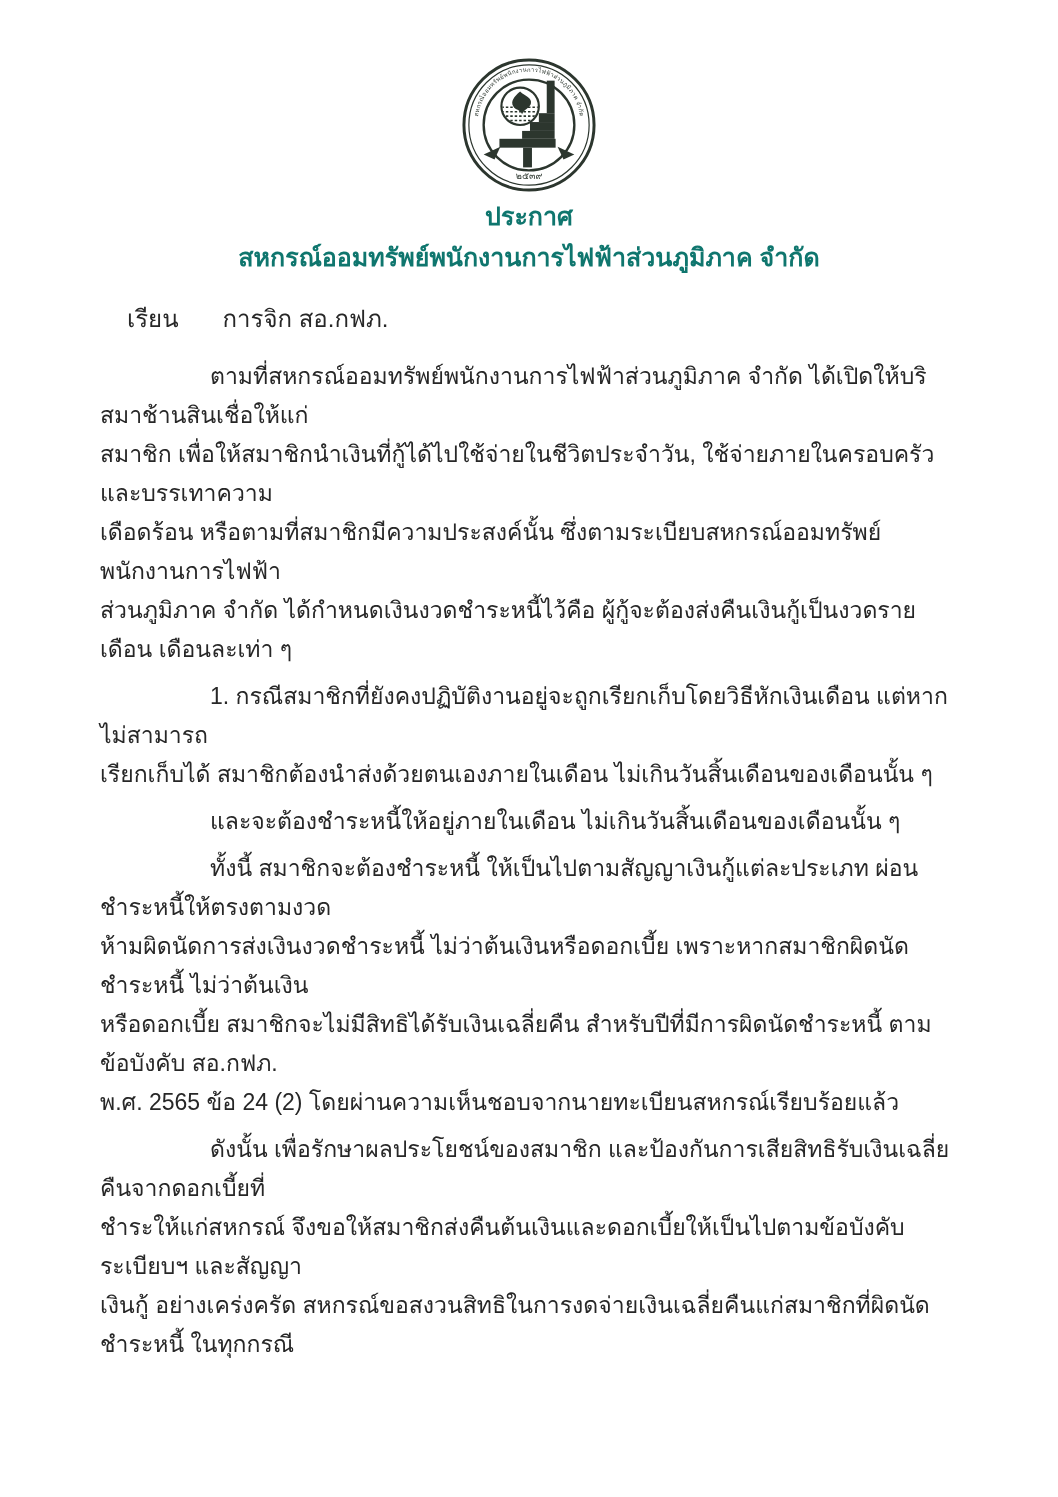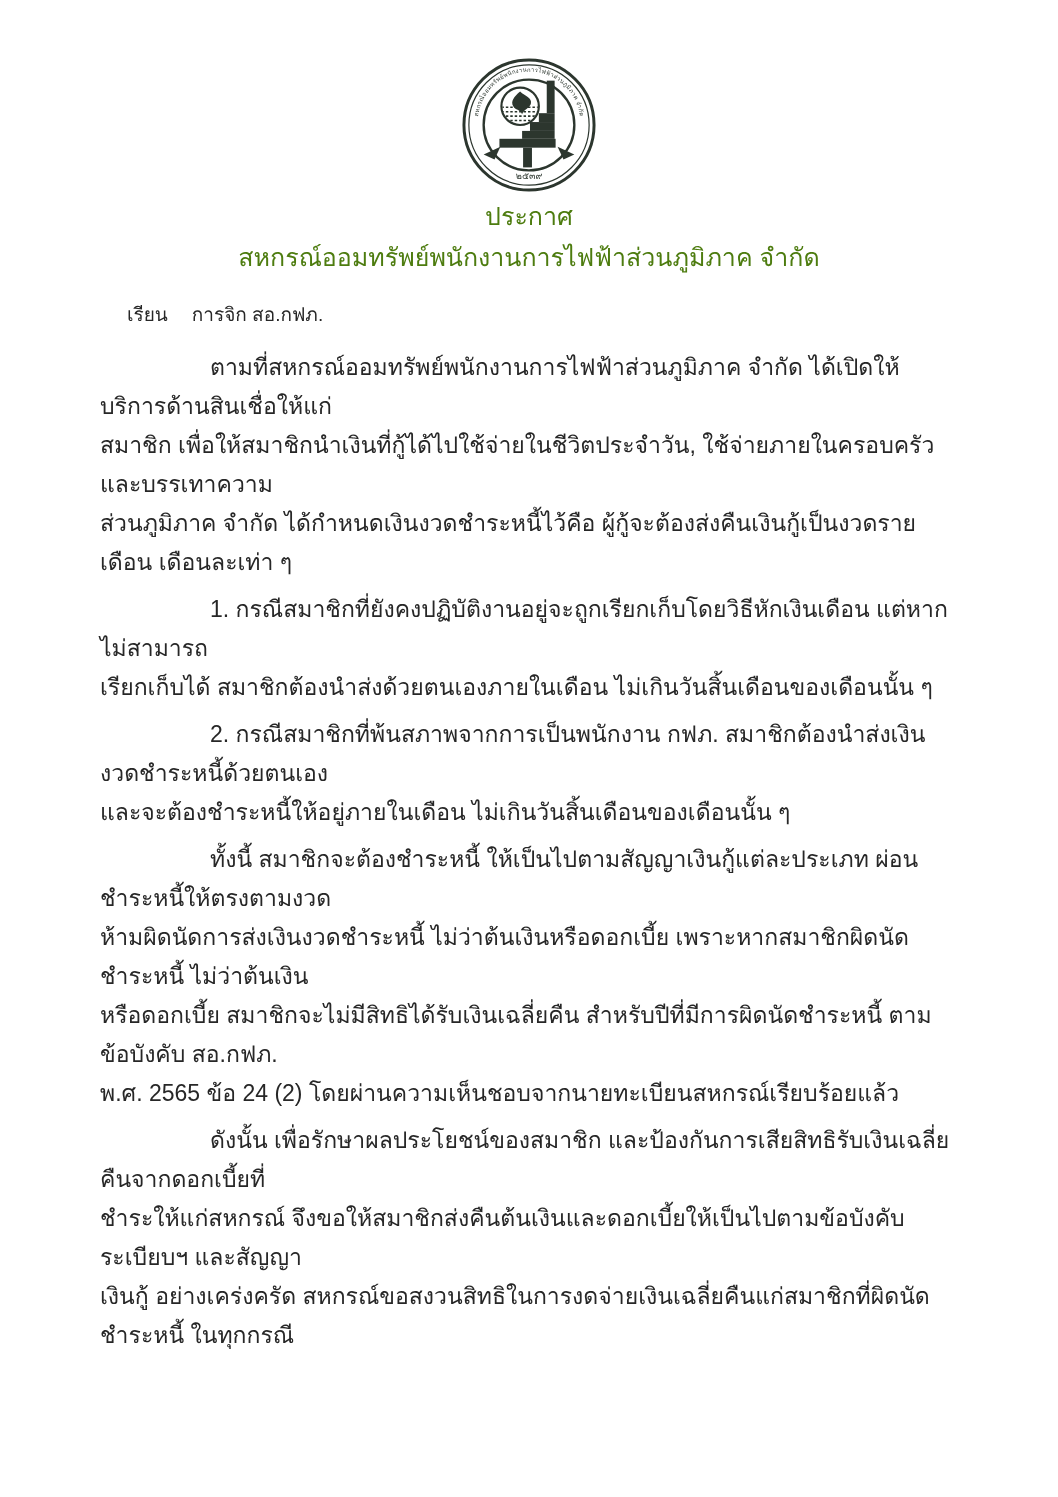--- a/index.html
+++ b/index.html
@@ -6,23 +6,23 @@
   .page{
     position:relative;
     width:1058px;height:1497px;
     background:#ffffff;
     color:#272727;
     font-family:"Liberation Sans","DejaVu Sans",sans-serif;
     overflow:hidden;
   }
   .seal{position:absolute;top:56px;left:50%;transform:translateX(-50%);}
   .doc{position:absolute;top:196px;left:100px;right:100px;}
-  .header{text-align:center;font-weight:normal;font-size:25px;line-height:41px;color:#4d7c0f;}
+  .header{text-align:center;font-weight:bold;font-size:25px;line-height:41px;color:#0f766e;}
   .pre{white-space:pre-wrap;}
-  .salutation{margin-top:21px;padding-left:27px;font-size:19px;display:flex;gap:24px;}
+  .salutation{margin-top:21px;padding-left:27px;font-size:24px;display:flex;gap:44px;}
   .body-text{margin-top:19px;font-size:23px;line-height:39px;text-align:left;}
   .para{margin-bottom:8px;}
   .para .tline:first-child{text-indent:110px;}
 </style>
 </head>
 <body>
 
 <div class="page">
 
   <div class="seal">
@@ -74,30 +74,30 @@
       <div>สหกรณ์ออมทรัพย์พนักงานการไฟฟ้าส่วนภูมิภาค จำกัด</div>
     </div>
 
     <div class="salutation">
       <span>เรียน</span>
       <span>การจิก สอ.กฟภ.</span>
     </div>
 
     <div class="body-text">
       <div class="para">
-          <div class="tline">ตามที่สหกรณ์ออมทรัพย์พนักงานการไฟฟ้าส่วนภูมิภาค จำกัด ได้เปิดให้บริการด้านสินเชื่อให้แก่</div>
+          <div class="tline">ตามที่สหกรณ์ออมทรัพย์พนักงานการไฟฟ้าส่วนภูมิภาค จำกัด ได้เปิดให้บริสมาช้านสินเชื่อให้แก่</div>
           <div class="tline">สมาชิก เพื่อให้สมาชิกนำเงินที่กู้ได้ไปใช้จ่ายในชีวิตประจำวัน, ใช้จ่ายภายในครอบครัว และบรรเทาความ</div>
+          <div class="tline">เดือดร้อน หรือตามที่สมาชิกมีความประสงค์นั้น ซึ่งตามระเบียบสหกรณ์ออมทรัพย์พนักงานการไฟฟ้า</div>
           <div class="tline">ส่วนภูมิภาค จำกัด ได้กำหนดเงินงวดชำระหนี้ไว้คือ ผู้กู้จะต้องส่งคืนเงินกู้เป็นงวดรายเดือน เดือนละเท่า ๆ</div>
         </div>
       <div class="para">
           <div class="tline">1. กรณีสมาชิกที่ยังคงปฏิบัติงานอยู่จะถูกเรียกเก็บโดยวิธีหักเงินเดือน แต่หากไม่สามารถ</div>
           <div class="tline">เรียกเก็บได้ สมาชิกต้องนำส่งด้วยตนเองภายในเดือน ไม่เกินวันสิ้นเดือนของเดือนนั้น ๆ</div>
         </div>
       <div class="para">
-          <div class="tline">2. กรณีสมาชิกที่พ้นสภาพจากการเป็นพนักงาน กฟภ. สมาชิกต้องนำส่งเงินงวดชำระหนี้ด้วยตนเอง</div>
           <div class="tline">และจะต้องชำระหนี้ให้อยู่ภายในเดือน ไม่เกินวันสิ้นเดือนของเดือนนั้น ๆ</div>
         </div>
       <div class="para">
           <div class="tline">ทั้งนี้ สมาชิกจะต้องชำระหนี้ ให้เป็นไปตามสัญญาเงินกู้แต่ละประเภท ผ่อนชำระหนี้ให้ตรงตามงวด</div>
           <div class="tline">ห้ามผิดนัดการส่งเงินงวดชำระหนี้ ไม่ว่าต้นเงินหรือดอกเบี้ย เพราะหากสมาชิกผิดนัดชำระหนี้ ไม่ว่าต้นเงิน</div>
           <div class="tline">หรือดอกเบี้ย สมาชิกจะไม่มีสิทธิได้รับเงินเฉลี่ยคืน สำหรับปีที่มีการผิดนัดชำระหนี้ ตามข้อบังคับ สอ.กฟภ.</div>
           <div class="tline">พ.ศ. 2565 ข้อ 24 (2) โดยผ่านความเห็นชอบจากนายทะเบียนสหกรณ์เรียบร้อยแล้ว</div>
         </div>
       <div class="para">
           <div class="tline">ดังนั้น เพื่อรักษาผลประโยชน์ของสมาชิก และป้องกันการเสียสิทธิรับเงินเฉลี่ยคืนจากดอกเบี้ยที่</div>

